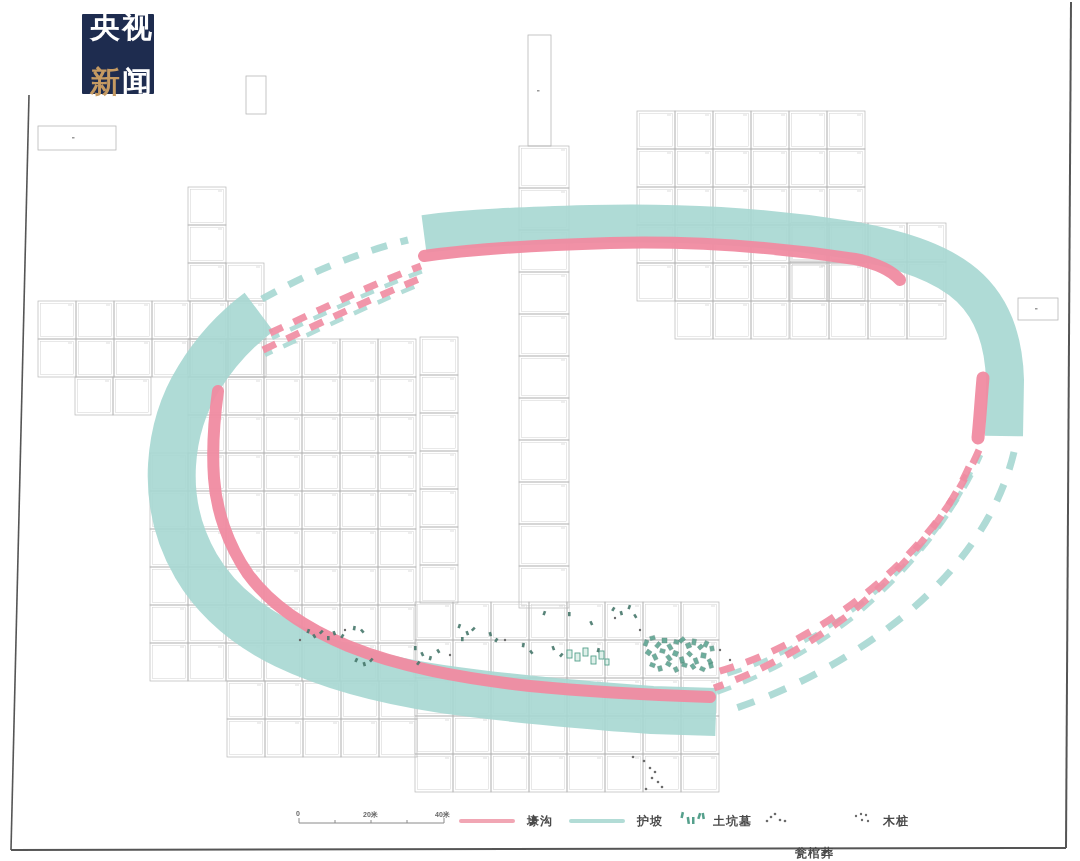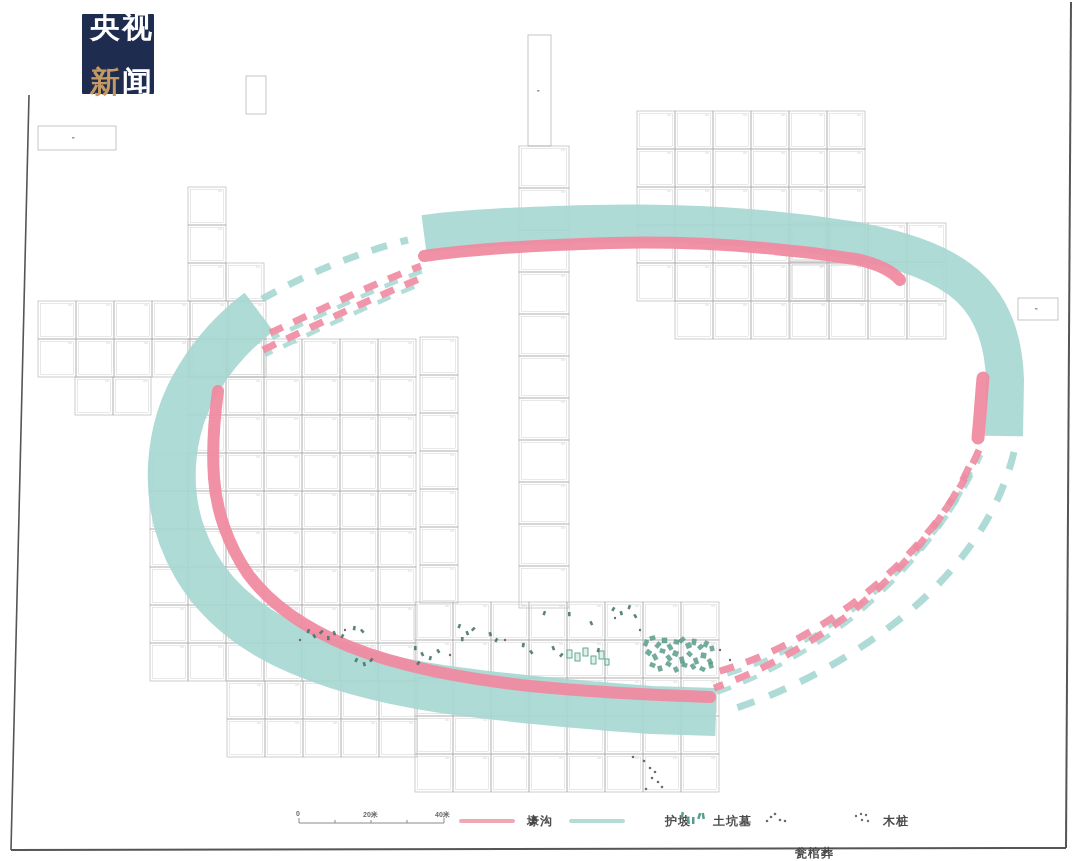--- a/index.html
+++ b/index.html
@@ -736,21 +736,21 @@
       <line x1="147" y1="8" x2="147" y2="13" stroke="#8a8a8a" stroke-width="1"></line>
     </svg>
     <span class="scale-num" style="left:289px;top:810px;">0</span>
     <span class="scale-num" style="left:356px;top:810px;">20米</span>
     <span class="scale-num" style="left:428px;top:810px;">40米</span>
 
     <div class="samp" style="left:452px;top:819px;width:56px;background:#f1a6b4;"></div>
     <span class="lab" style="left:520px;top:813px;">壕沟</span>
 
     <div class="samp" style="left:562px;top:819px;width:56px;background:#b2dcd6;"></div>
-    <span class="lab" style="left:630px;top:813px;margin-left:28px;">护坡</span>
+    <span class="lab" style="left:630px;top:813px;">护坡</span>
 
     <svg class="glyph" style="left:672px;top:810px;" width="28" height="18">
       <rect x="2" y="2" width="2.5" height="6" fill="#55a08c" transform="rotate(12 3 5)"></rect>
       <rect x="8" y="7" width="2.5" height="7" fill="#55a08c" transform="rotate(-8 9 10)"></rect>
       <rect x="13" y="7" width="2.5" height="7" fill="#55a08c"></rect>
       <rect x="19" y="3" width="2.5" height="6" fill="#55a08c" transform="rotate(18 20 6)"></rect>
       <rect x="23" y="3" width="2.5" height="6" fill="#55a08c" transform="rotate(-10 24 6)"></rect>
     </svg>
     <span class="lab" style="left:706px;top:813px;">土坑墓</span>
 

